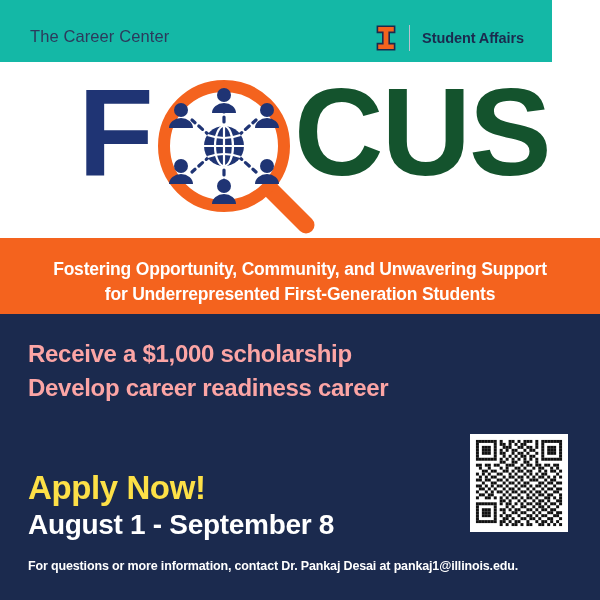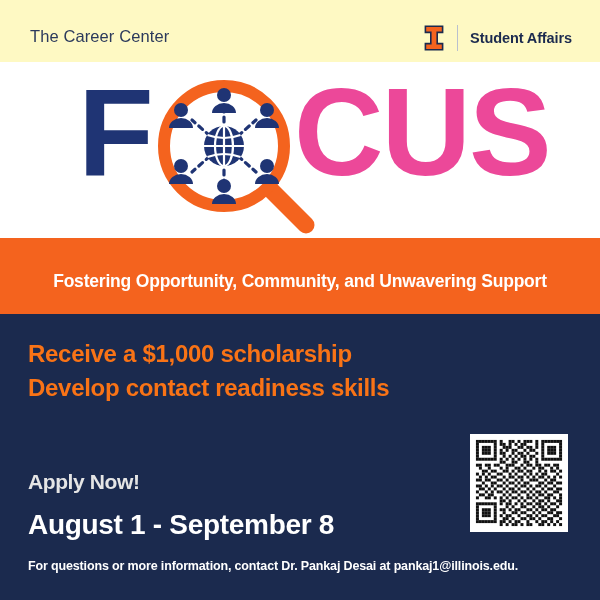--- a/index.html
+++ b/index.html
@@ -14,22 +14,22 @@
     overflow: hidden;
     background: #ffffff;
     font-family: "Liberation Sans", sans-serif;
     -webkit-font-smoothing: antialiased;
   }
 
   
   .header {
     position: absolute;
     left: 0; top: 0;
-    width: 600px; height: 70px;
-    background: #fef9c3;
+    width: 552px; height: 70px;
+    background: #14b8a6;
   }
   .org-name {
     position: absolute;
     left: 30px; top: 27px;
     font-size: 16.5px;
     font-weight: 400;
     color: #2c3a5c;
     letter-spacing: 0.1px;
     white-space: nowrap;
   }
@@ -72,21 +72,21 @@
     font-weight: 700;
     color: #1f3474;
     line-height: 1;
     letter-spacing: -2px;
   }
   .logo-letters-cus {
     position: absolute;
     left: 294px; top: 8px;
     font-size: 124px;
     font-weight: 700;
-    color: #ec4899;
+    color: #14532d;
     line-height: 1;
     letter-spacing: -2px;
   }
   .magnifier {
     position: absolute;
     left: 148px; top: 0px;
     width: 175px; height: 176px;
   }
 
   
@@ -116,32 +116,32 @@
     left: 0; top: 314px;
     width: 600px; height: 286px;
     background: #1b2a4e;
   }
   .benefits {
     position: absolute;
     left: 28px; top: 23px;
     width: 420px;
   }
   .benefit-line {
-    color: #f97316;
+    color: #fca5a5;
     font-size: 24px;
     font-weight: 700;
     line-height: 1.42;
     letter-spacing: -0.3px;
     white-space: nowrap;
   }
   .apply-now {
     position: absolute;
     left: 28px; top: 157px;
-    color: #e5e5e5;
-    font-size: 21px;
+    color: #fde047;
+    font-size: 33px;
     font-weight: 700;
     line-height: 1;
     letter-spacing: -0.4px;
     white-space: nowrap;
   }
   .apply-dates {
     position: absolute;
     left: 28px; top: 197px;
     color: #ffffff;
     font-size: 28px;
@@ -252,27 +252,28 @@
           <path d="M107 122 a12 10 0 0 1 24 0 Z"></path>
         </g>
       </g>
     </svg>
 
     <div class="logo-letters-cus">CUS</div>
   </div>
 
   <div class="tagline-band">
     <div class="tagline-line">Fostering Opportunity, Community, and Unwavering Support</div>
+    <div class="tagline-line">for Underrepresented First-Generation Students</div>
   </div>
 
   <div class="body-navy">
 
     <div class="benefits">
       <div class="benefit-line">Receive a $1,000 scholarship</div>
-      <div class="benefit-line">Develop contact readiness skills</div>
+      <div class="benefit-line">Develop career readiness career</div>
     </div>
 
     <div class="apply-now">Apply Now!</div>
 
     <div class="apply-dates">August 1 - September 8</div>
 
     <div class="contact-line">For questions or more information, contact Dr. Pankaj Desai at pankaj1@illinois.edu.</div>
   </div>
 
   <div class="qr-wrap">

